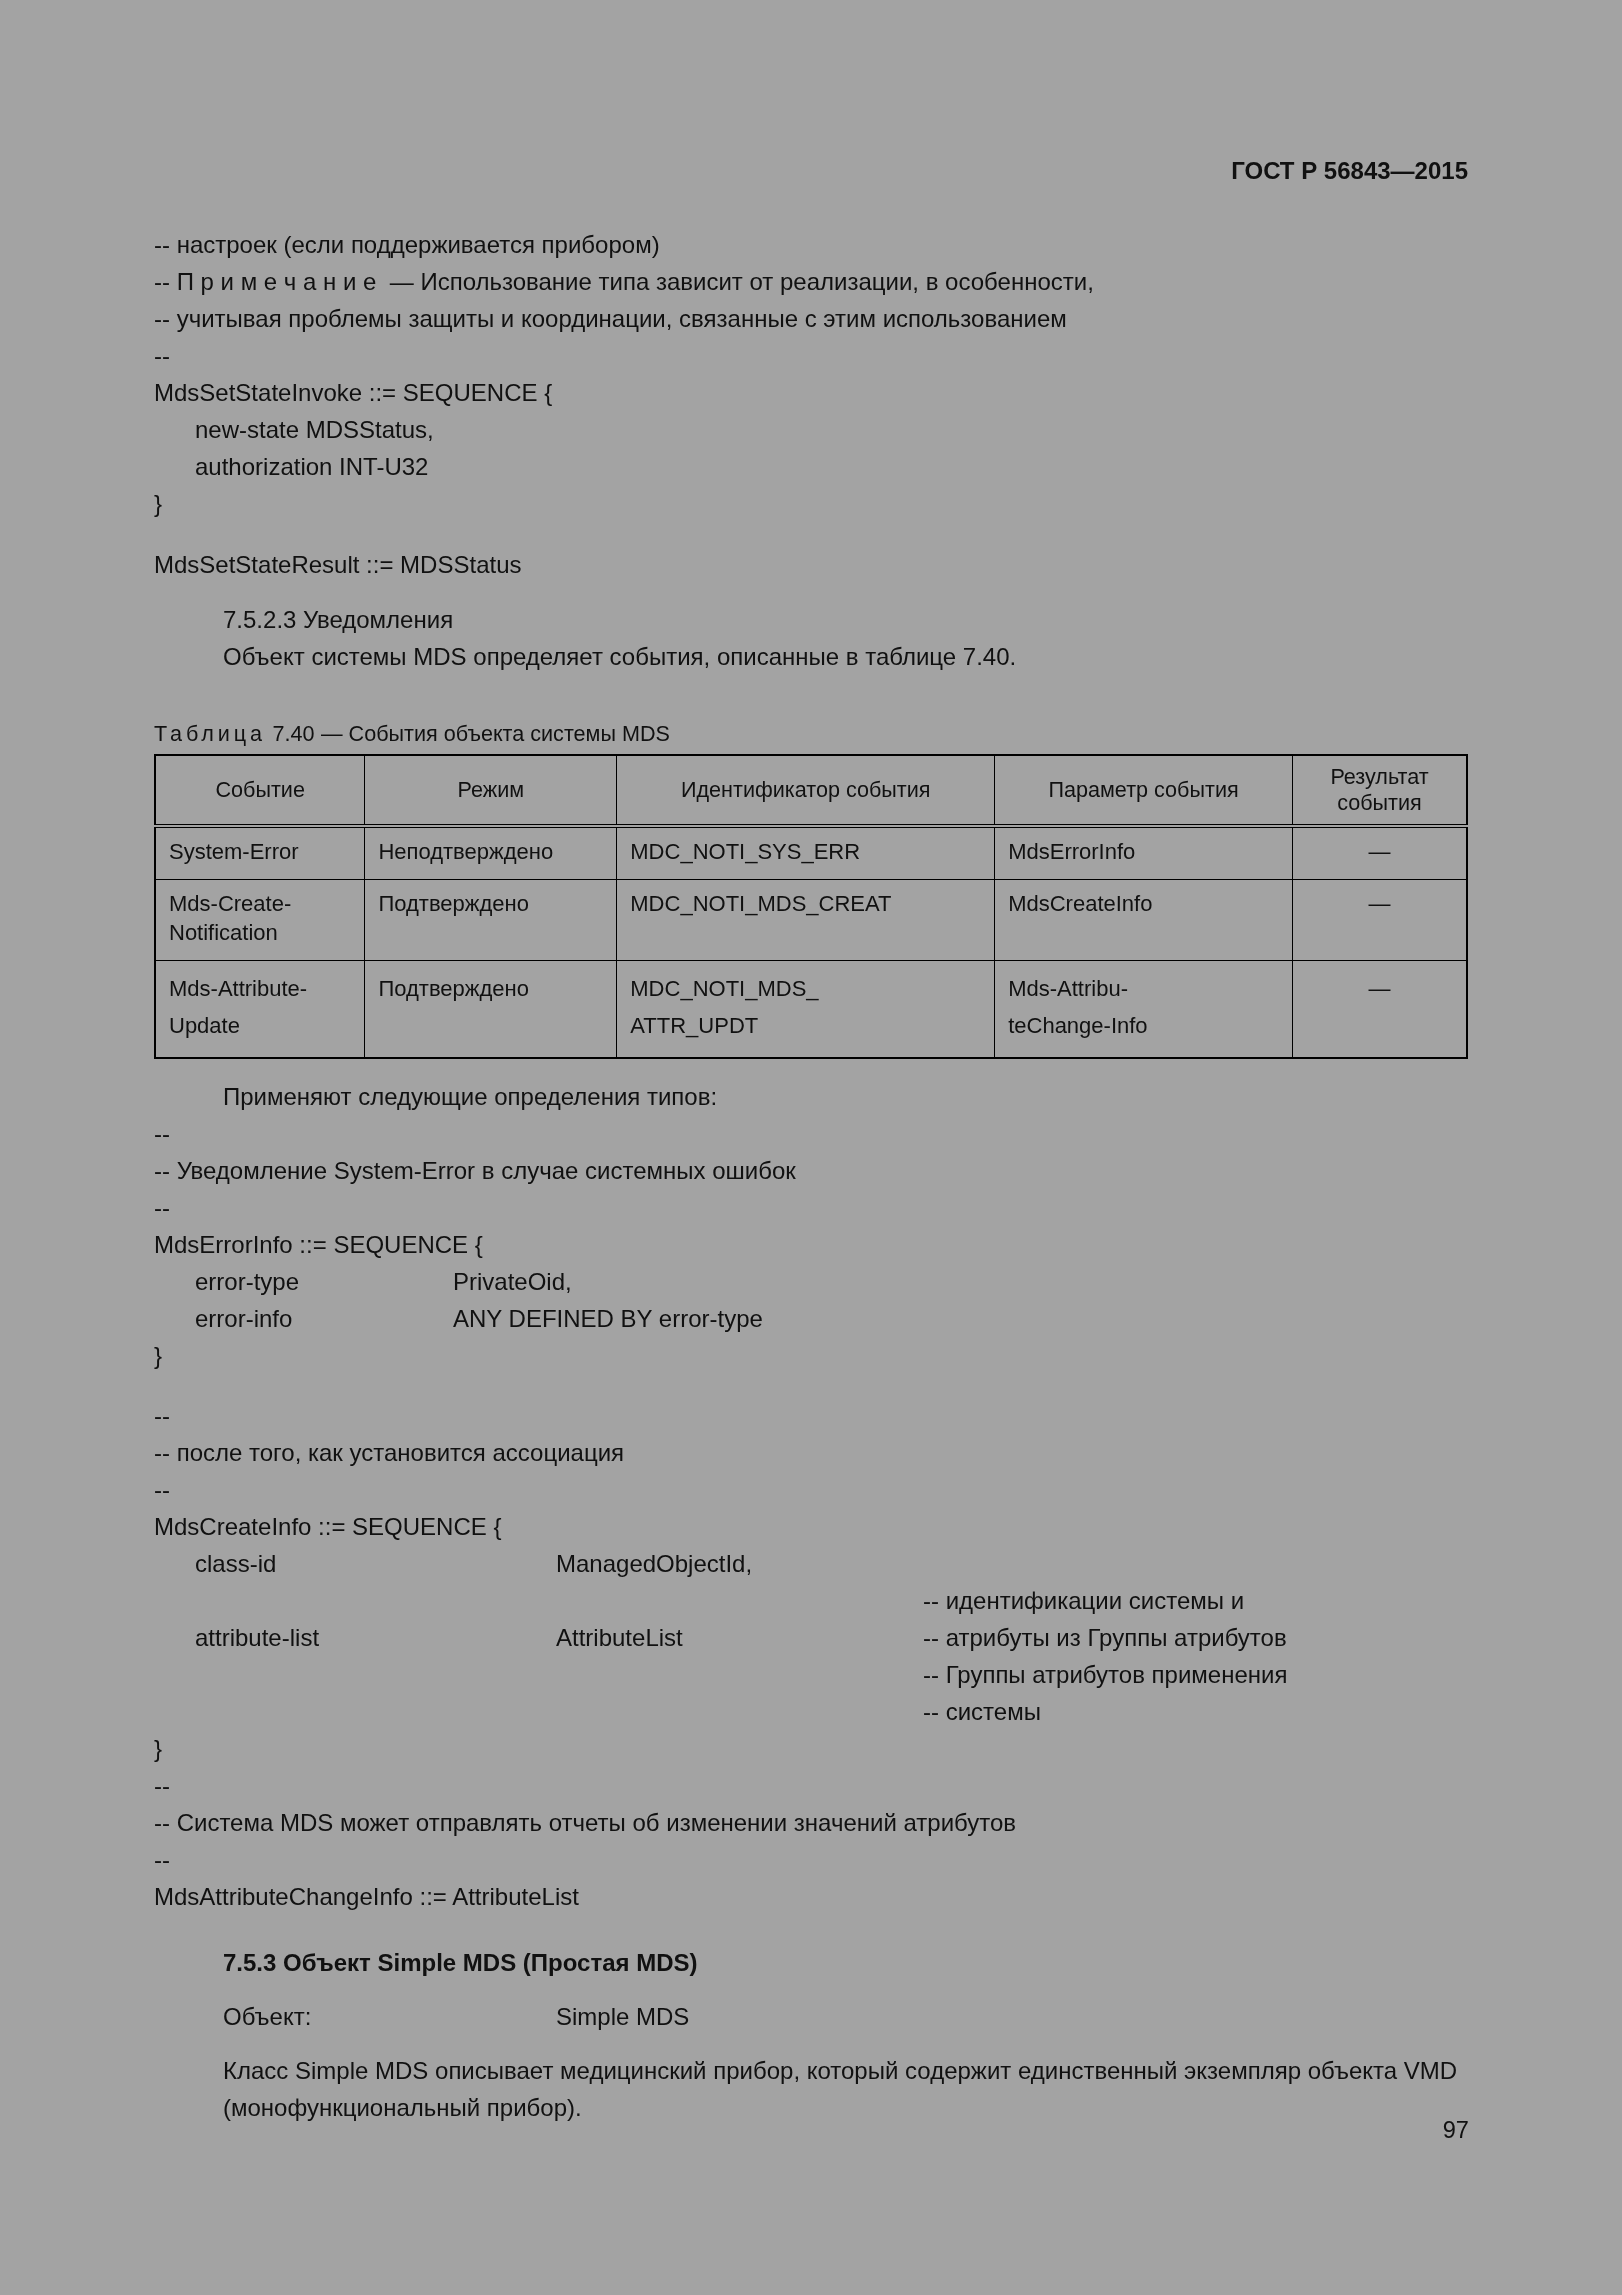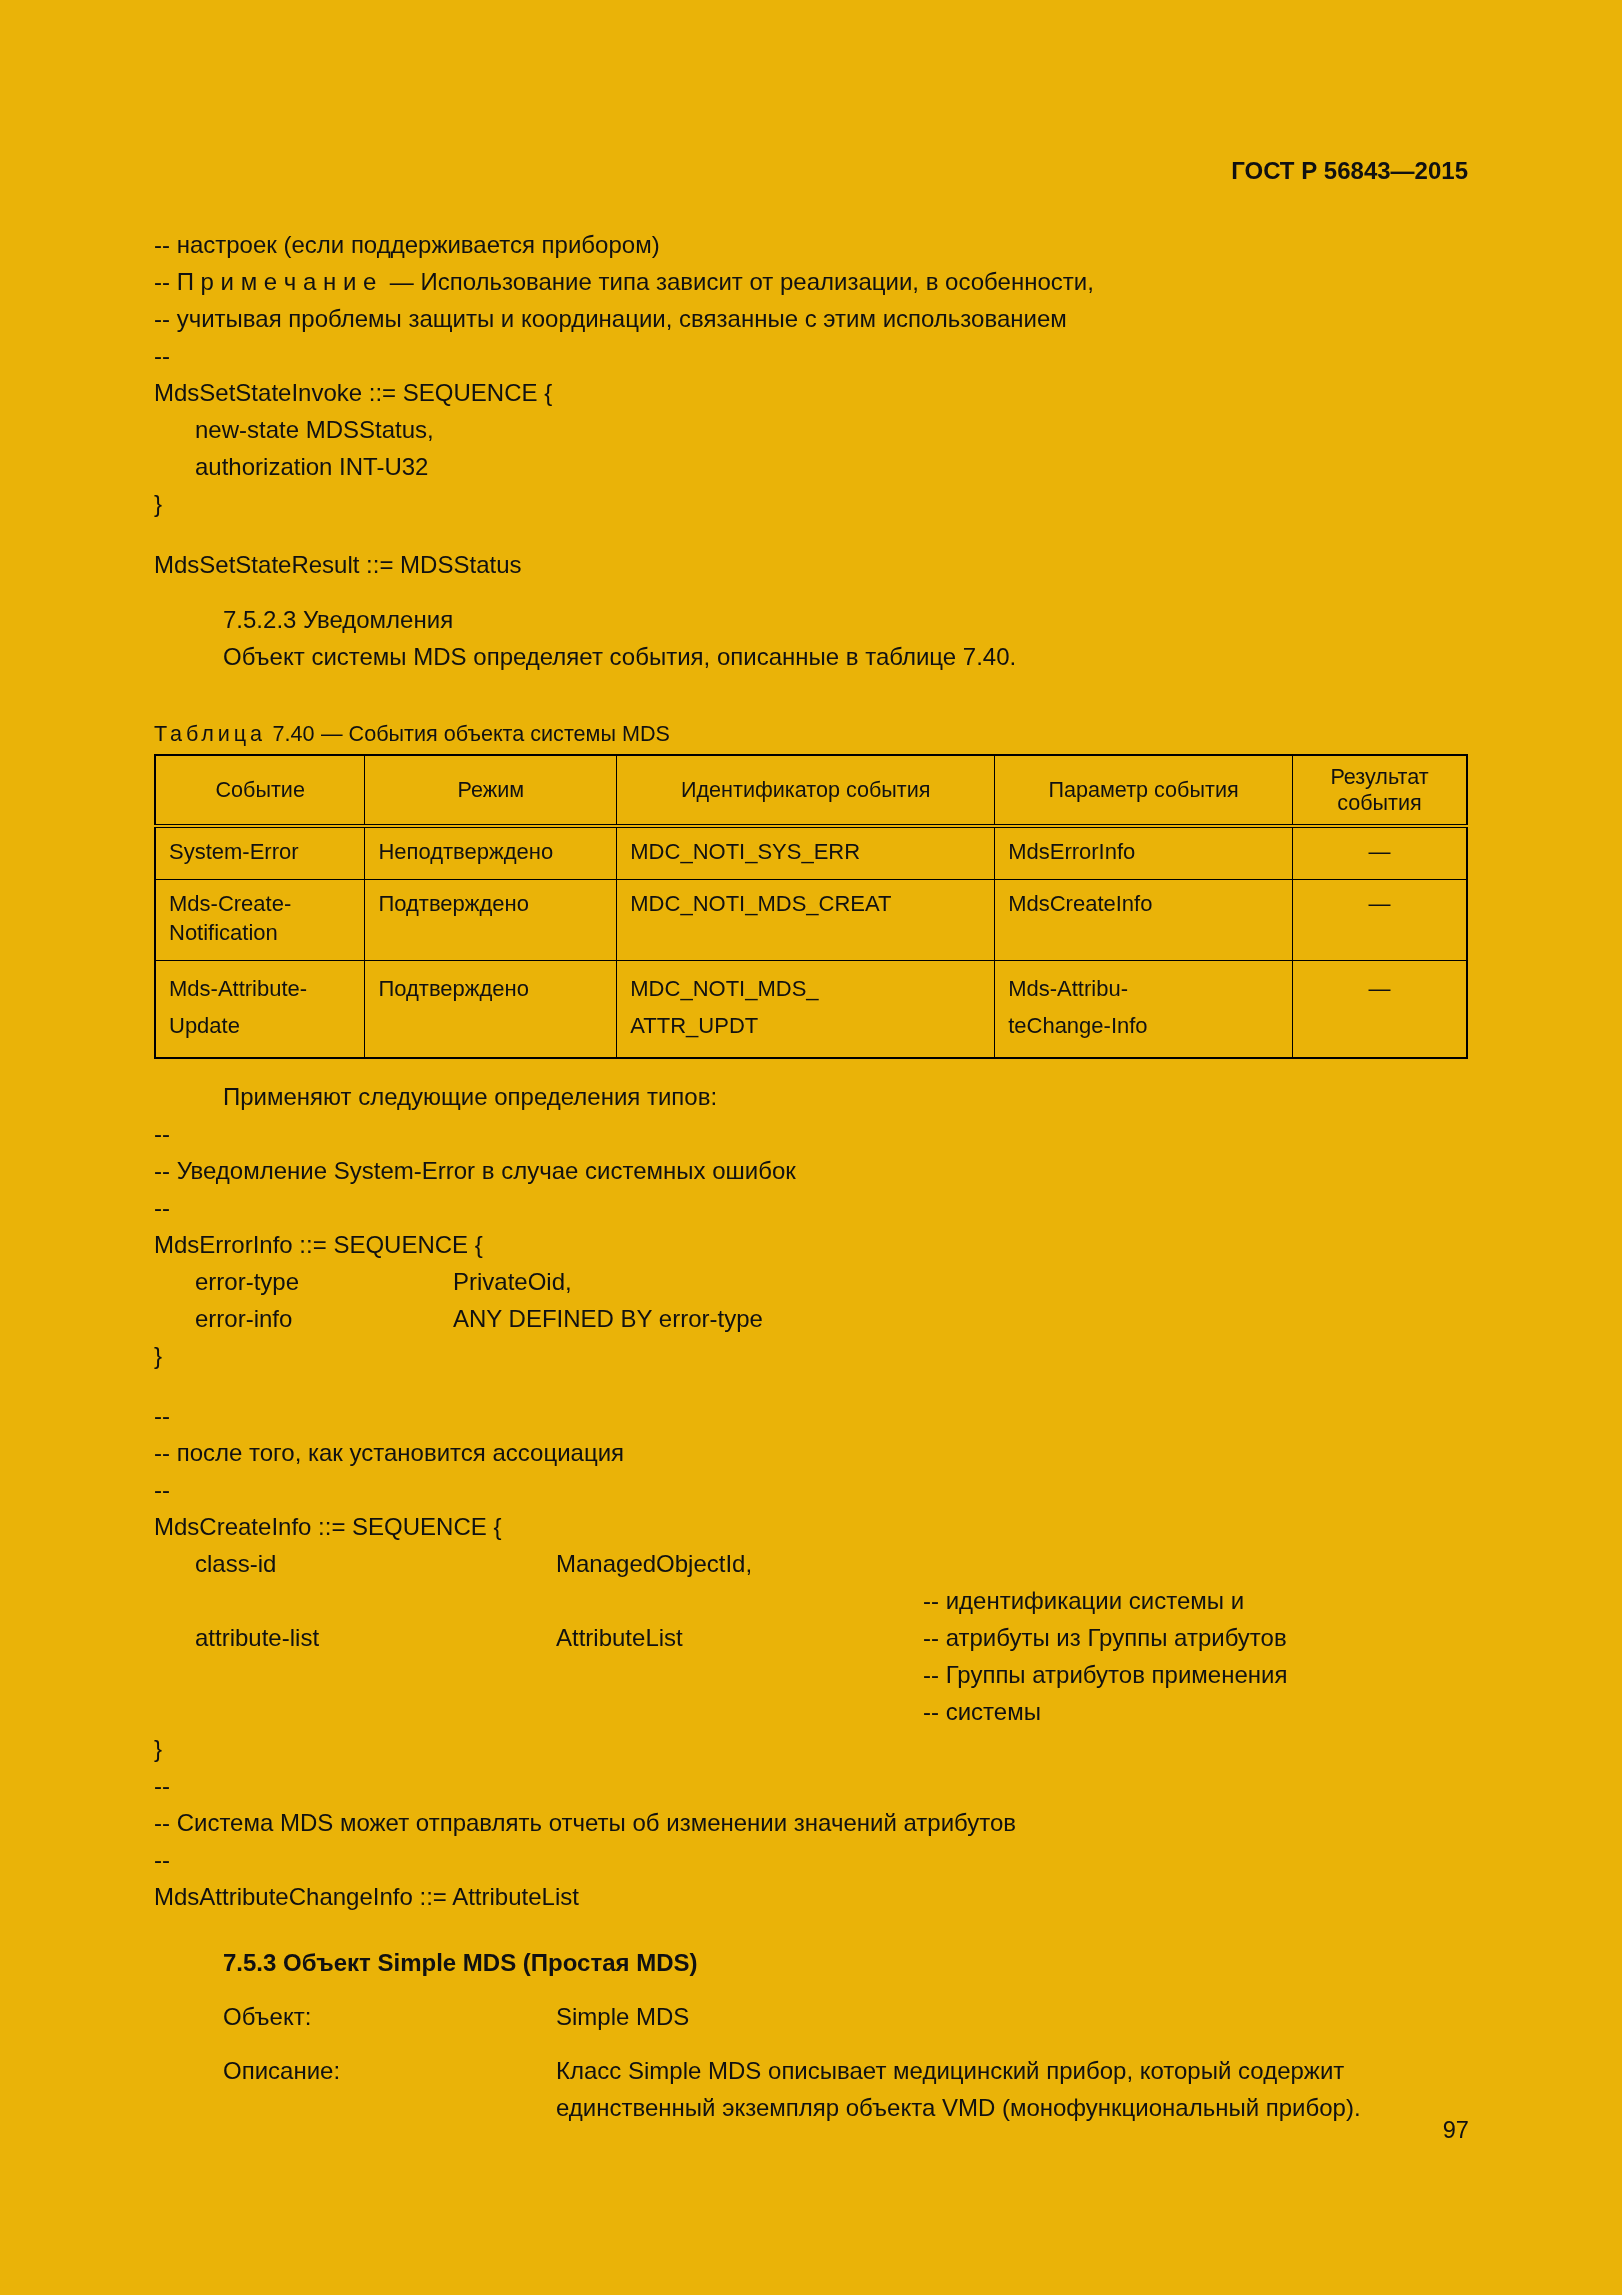--- a/index.html
+++ b/index.html
@@ -1,21 +1,21 @@
 <!DOCTYPE html>
 <html style="font-size:10.5px"><head>
 <meta charset="utf-8">
 <style>
   * { box-sizing: border-box; }
   html, body { margin: 0; padding: 0; background: #ffffff; }
   .page {
     position: relative;
     width: 1623px;
     height: 2295px;
-    background: #eab308;
+    background: #a3a3a3;
     color: #111;
     font-family: "Liberation Sans", "DejaVu Sans", sans-serif;
     font-size: 24px;
     line-height: 37px;
     overflow: hidden;
   }
   .content { position: absolute; left: 154px; top: 0; width: 1314px; }
   .doc-header { padding-top: 152px; text-align: right; font-weight: bold; }
   .line { white-space: pre-wrap; min-height: 37px; }
   .ind1 { padding-left: 41px; }
@@ -176,21 +176,20 @@
     </div>
     <div class="line">MdsAttributeChangeInfo ::= AttributeList</div>
 
     <div class="line para bold mt44">7.5.3 Объект Simple MDS (Простая MDS)</div>
 
     <div class="def-row">
       <span class="def-label">Объект:</span>
       <span class="def-value">Simple MDS</span>
     </div>
     <div class="def-row">
-      <span class="def-label">Описание:</span>
       <span class="def-value">Класс Simple MDS описывает медицинский прибор, который содержит единственный экземпляр объекта VMD (монофункциональный прибор).</span>
     </div>
 
   </div>
 
   <div class="page-number">97</div>
 </div>
 
 
 </body></html>

